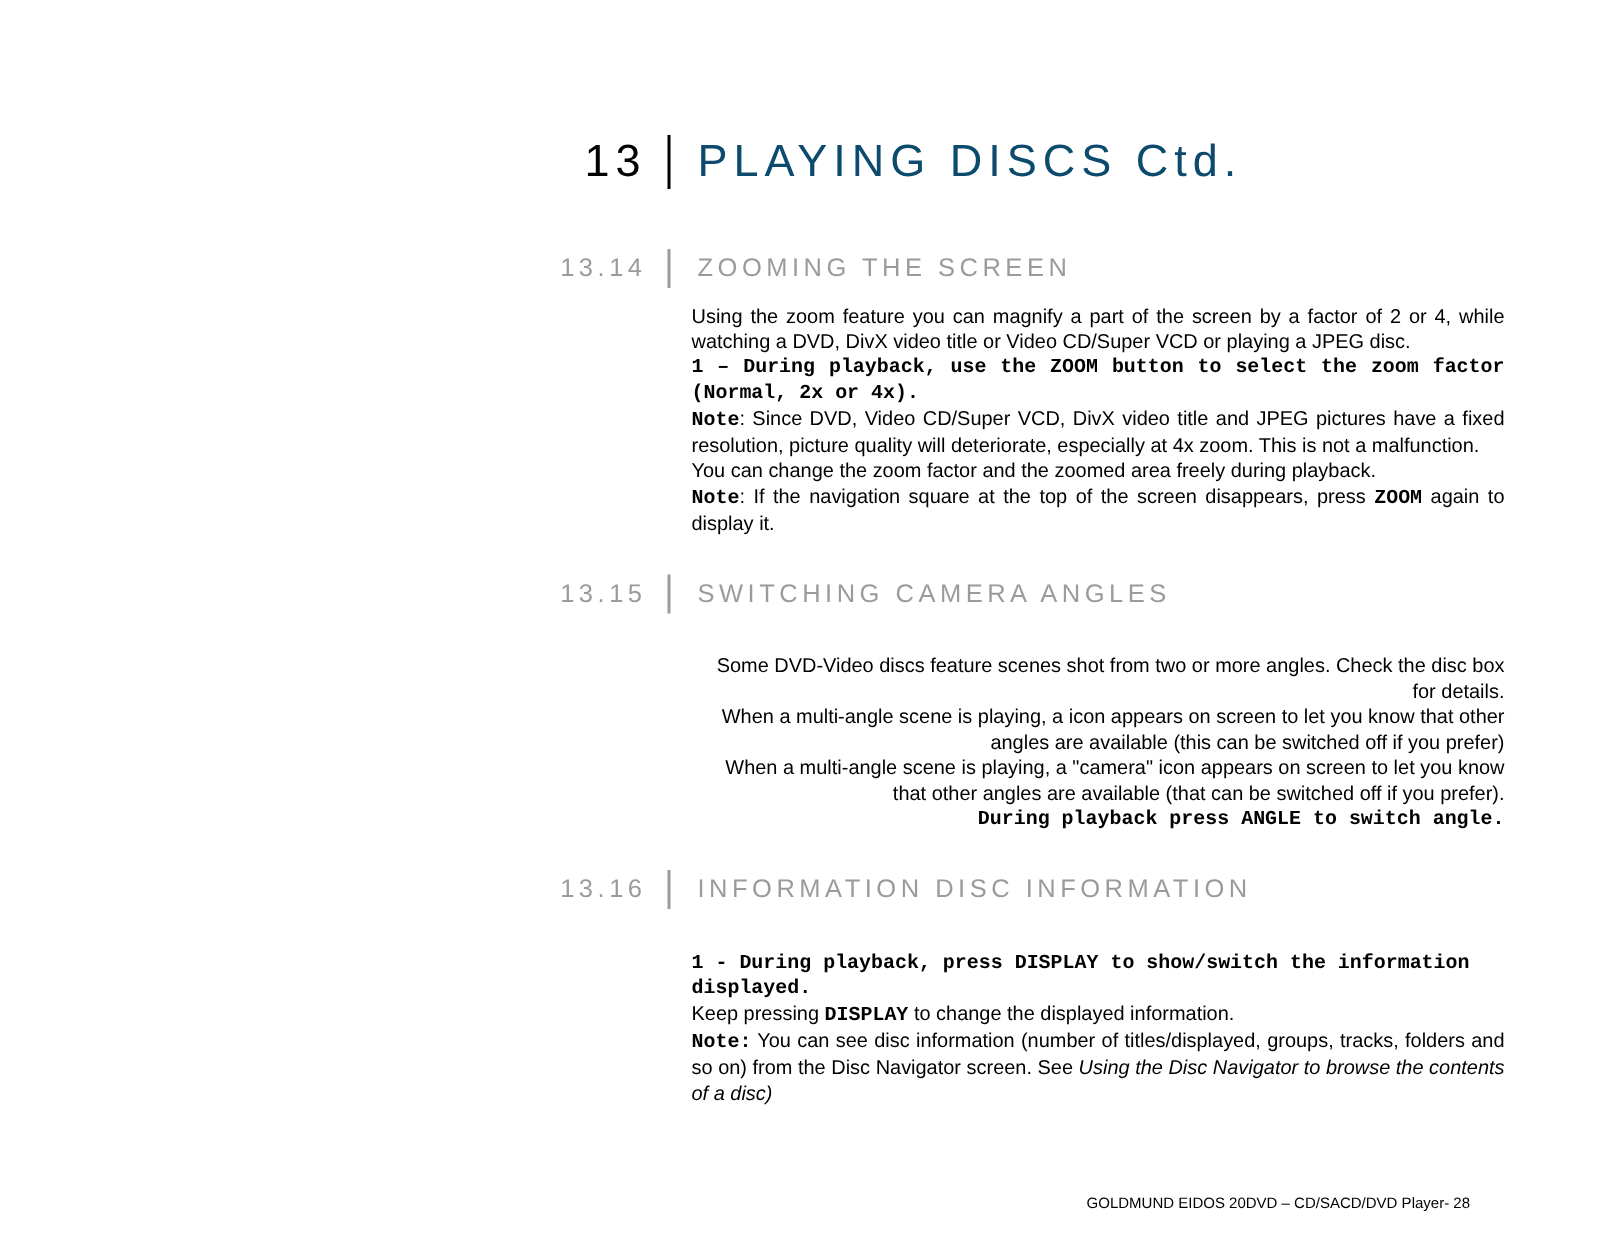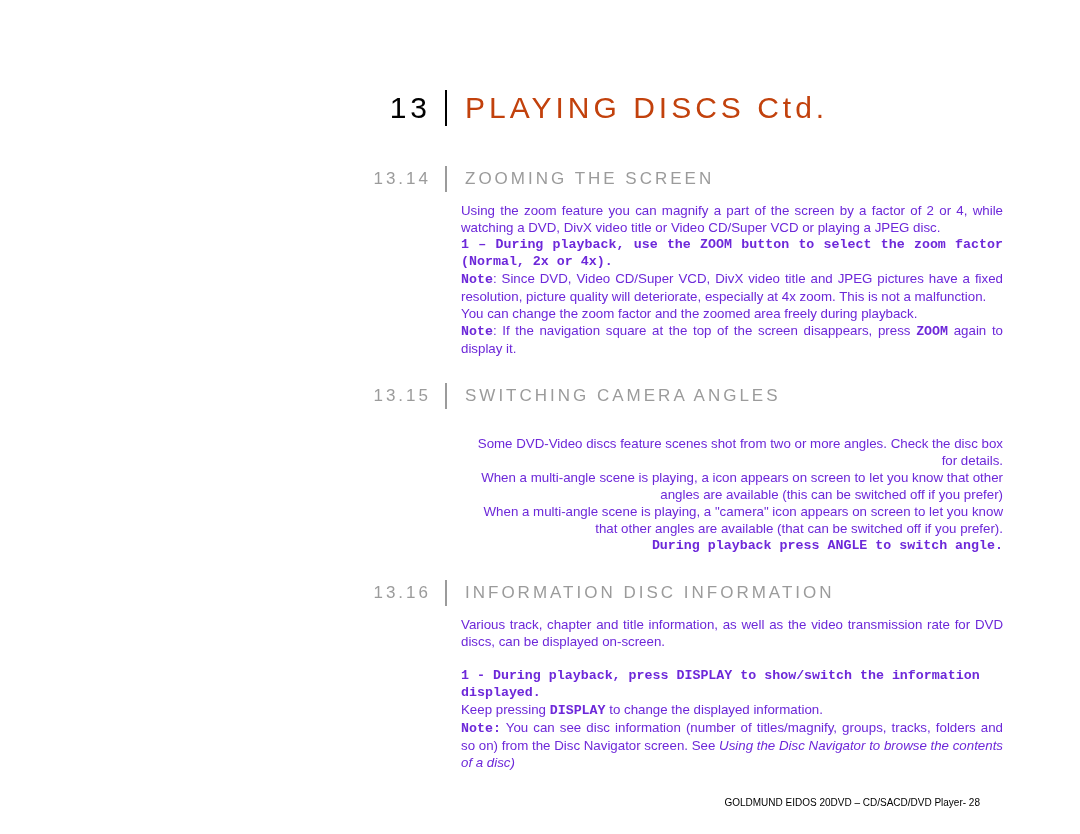--- a/index.html
+++ b/index.html
@@ -51,21 +51,21 @@
     line-height: 36px;
     font-family: "Arial Narrow", Arial, sans-serif;
     color: #000;
   }
   .chapter-title {
     font-size: 30px;
     letter-spacing: 4px;
     font-weight: 300;
     line-height: 36px;
     font-family: "Arial Narrow", Arial, sans-serif;
-    color: #c2410c;
+    color: #0c4a6e;
   }
   .section-num {
     font-size: 17px;
     letter-spacing: 3px;
     font-weight: 300;
     color: #9b9b9b;
     line-height: 26px;
     margin-left: 36px;
   }
   .section-title {
@@ -75,21 +75,21 @@
     color: #9b9b9b;
     line-height: 26px;
     margin-top: 26px;
   }
   .body {
     margin-left: 461px;
     width: 542px;
     font-size: 13.3px;
     line-height: 17px;
     text-align: justify;
-    color: #6d28d9;
+    color: #000000;
   }
   .body p { margin: 0; }
   .bold { font-weight: bold; font-family: Liberation Mono, monospace; }
   .italic { font-style: italic; }
   .gap-sm { height: 10px; }
   .gap-md { height: 26px; }
   .gap-lg { height: 40px; }
   .footer {
     position: absolute;
     right: 80px;
@@ -158,21 +158,20 @@
     <div class="numcell">
       <span class="section-num">13.16</span>
     </div>
     <div class="vbar-grey"></div>
     <div class="titlecell">
       <span class="section-title">INFORMATION DISC INFORMATION</span>
     </div>
   </div>
   <div class="gap-sm"></div>
   <div class="body">
-    <p>Various track, chapter and title information, as well as the video transmission rate for DVD discs, can be displayed on-screen.</p>
     <p style="height:17px">&nbsp;</p>
     <p class="bold" style="text-align:left">1 - During playback, press DISPLAY to show/switch the information displayed.</p>
     <p style="text-align:left"><span>Keep pressing </span><span class="bold">DISPLAY</span><span> to change the displayed information.</span></p>
-    <p><span class="bold">Note:</span><span> You can see disc information (number of titles/magnify, groups, tracks, folders and so on) from the Disc Navigator screen. See </span><span class="italic">Using the Disc Navigator to browse the contents of a disc)</span></p>
+    <p><span class="bold">Note:</span><span> You can see disc information (number of titles/displayed, groups, tracks, folders and so on) from the Disc Navigator screen. See </span><span class="italic">Using the Disc Navigator to browse the contents of a disc)</span></p>
   </div>
 
   <div class="footer">GOLDMUND EIDOS 20DVD – CD/SACD/DVD Player- 28</div>
 </div>
 
 </body></html>

